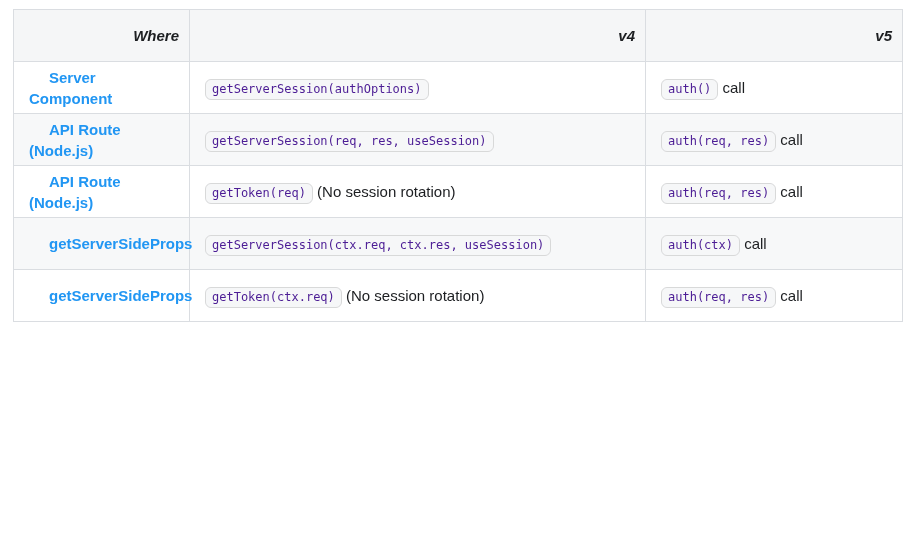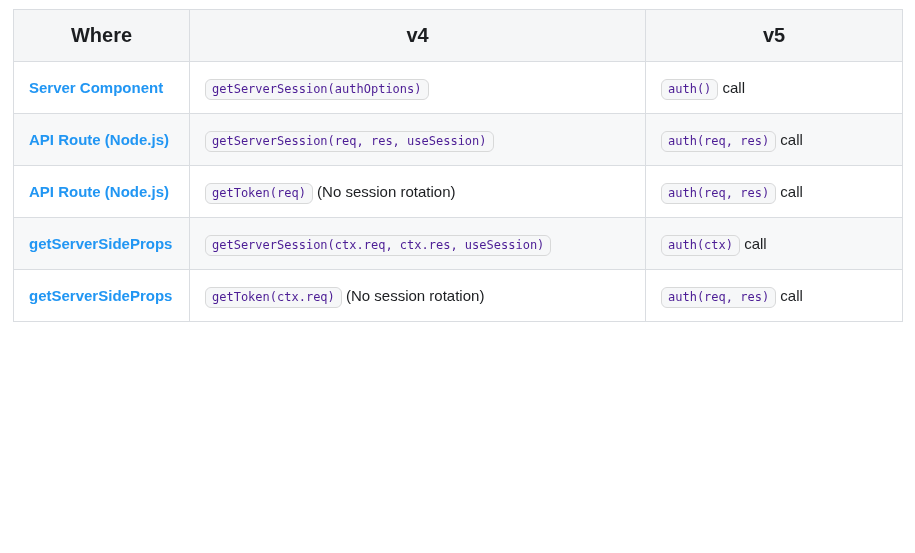--- a/index.html
+++ b/index.html
@@ -29,40 +29,42 @@
     width: 889px;
     font-size: 15px;
   }
   th, td {
     border: 1px solid var(--table-border);
   }
   th {
     height: 52px;
     background: var(--header-bg);
     font-weight: 700;
-    text-align: center;
-    font-size: 20px;
+    text-align: right;
+    font-size: 15px;
     color: var(--text);
     padding: 0 10px;
+    font-style: italic;
   }
   td {
     height: 52px;
     padding: 0 15px;
     vertical-align: middle;
     text-align: left;
     line-height: 1.4;
   }
   tr.stripe td {
     background: var(--stripe-bg);
   }
   a.where-link {
     color: var(--accent-link);
     font-weight: 700;
     text-decoration: none;
     cursor: pointer;
+    margin-left: 20px;
   }
   code.chip {
     font-family: "DejaVu Sans Mono", "Liberation Mono", monospace;
     font-size: 12px;
     background: var(--code-bg);
     border: 1px solid var(--code-border);
     border-radius: 6px;
     padding: 2px 6px 3px 6px;
     white-space: nowrap;
     color: #4c1d95;

